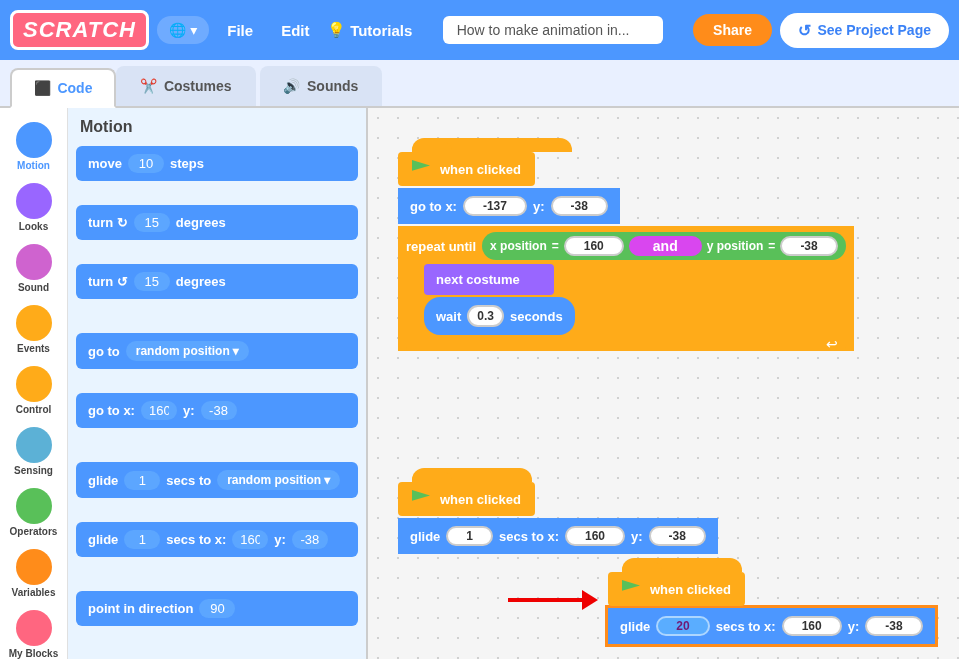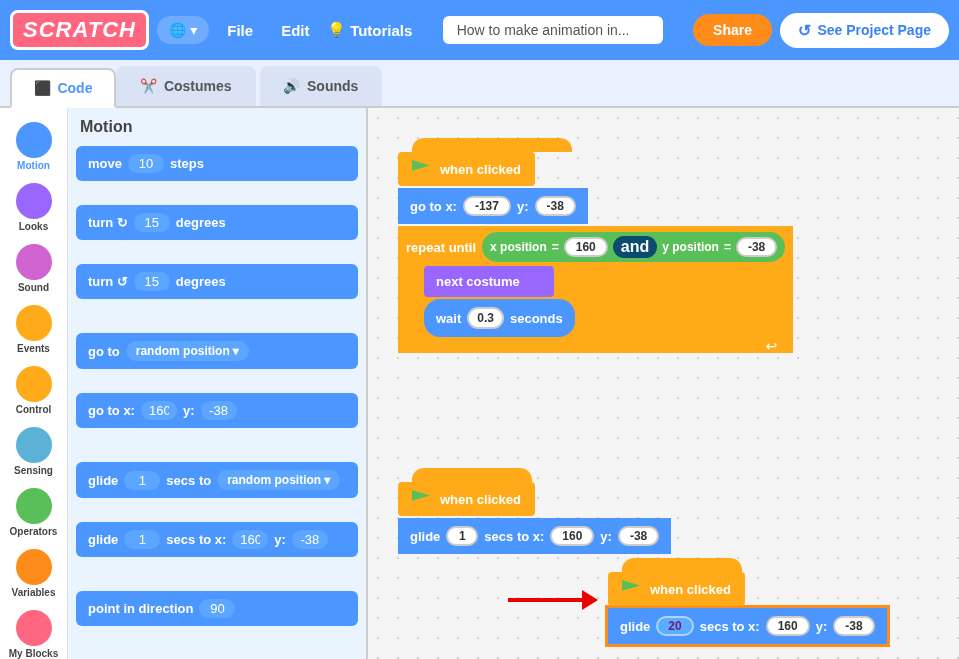--- a/index.html
+++ b/index.html
@@ -276,21 +276,21 @@
       gap: 6px;
       margin-top: 2px;
       width: fit-content;
       min-width: 130px;
     }
 
     .ws-input {
       background: white;
       border: 2px solid rgba(0,0,0,0.2);
       border-radius: 12px;
-      padding: 1px 10px;
+      padding: 1px 18px;
       font-size: 12px;
       color: #333;
       font-weight: 700;
       min-width: 32px;
       text-align: center;
       display: inline-block;
     }
     .ws-input-oval {
       background: white;
       border: 2px solid rgba(0,0,0,0.2);
@@ -467,21 +467,21 @@
       </div>
 
       <div style="background:#FFAB19; border-radius:0 0 0 0; padding:6px 8px 0 8px; margin-top:2px; width:fit-content;">
         <div style="display:flex;align-items:center;gap:6px;color:white;font-size:13px;font-weight:700;margin-bottom:4px;">
           <span>repeat until</span>
 
           <div style="background:#59C059;border-radius:20px;padding:4px 8px;display:flex;align-items:center;gap:5px;font-size:12px;color:white;font-weight:700;">
             <span>x position</span>
             <span>=</span>
             <span class="ws-input">160</span>
-            <span style="background:#0c4a6e;border-radius:20px;padding:2px 8px;font-size:16px;color:white;">and</span>
+            <span style="background:#d946ef;border-radius:20px;padding:2px 24px;font-size:14px;color:white;">and</span>
             <span>y position</span>
             <span>=</span>
             <span class="ws-input">-38</span>
           </div>
         </div>
 
         <div style="margin-left:18px;">
 
           <div class="cmd-block" style="background:#9966FF;border-radius:4px;margin-bottom:2px;">
             <span>next costume</span>

